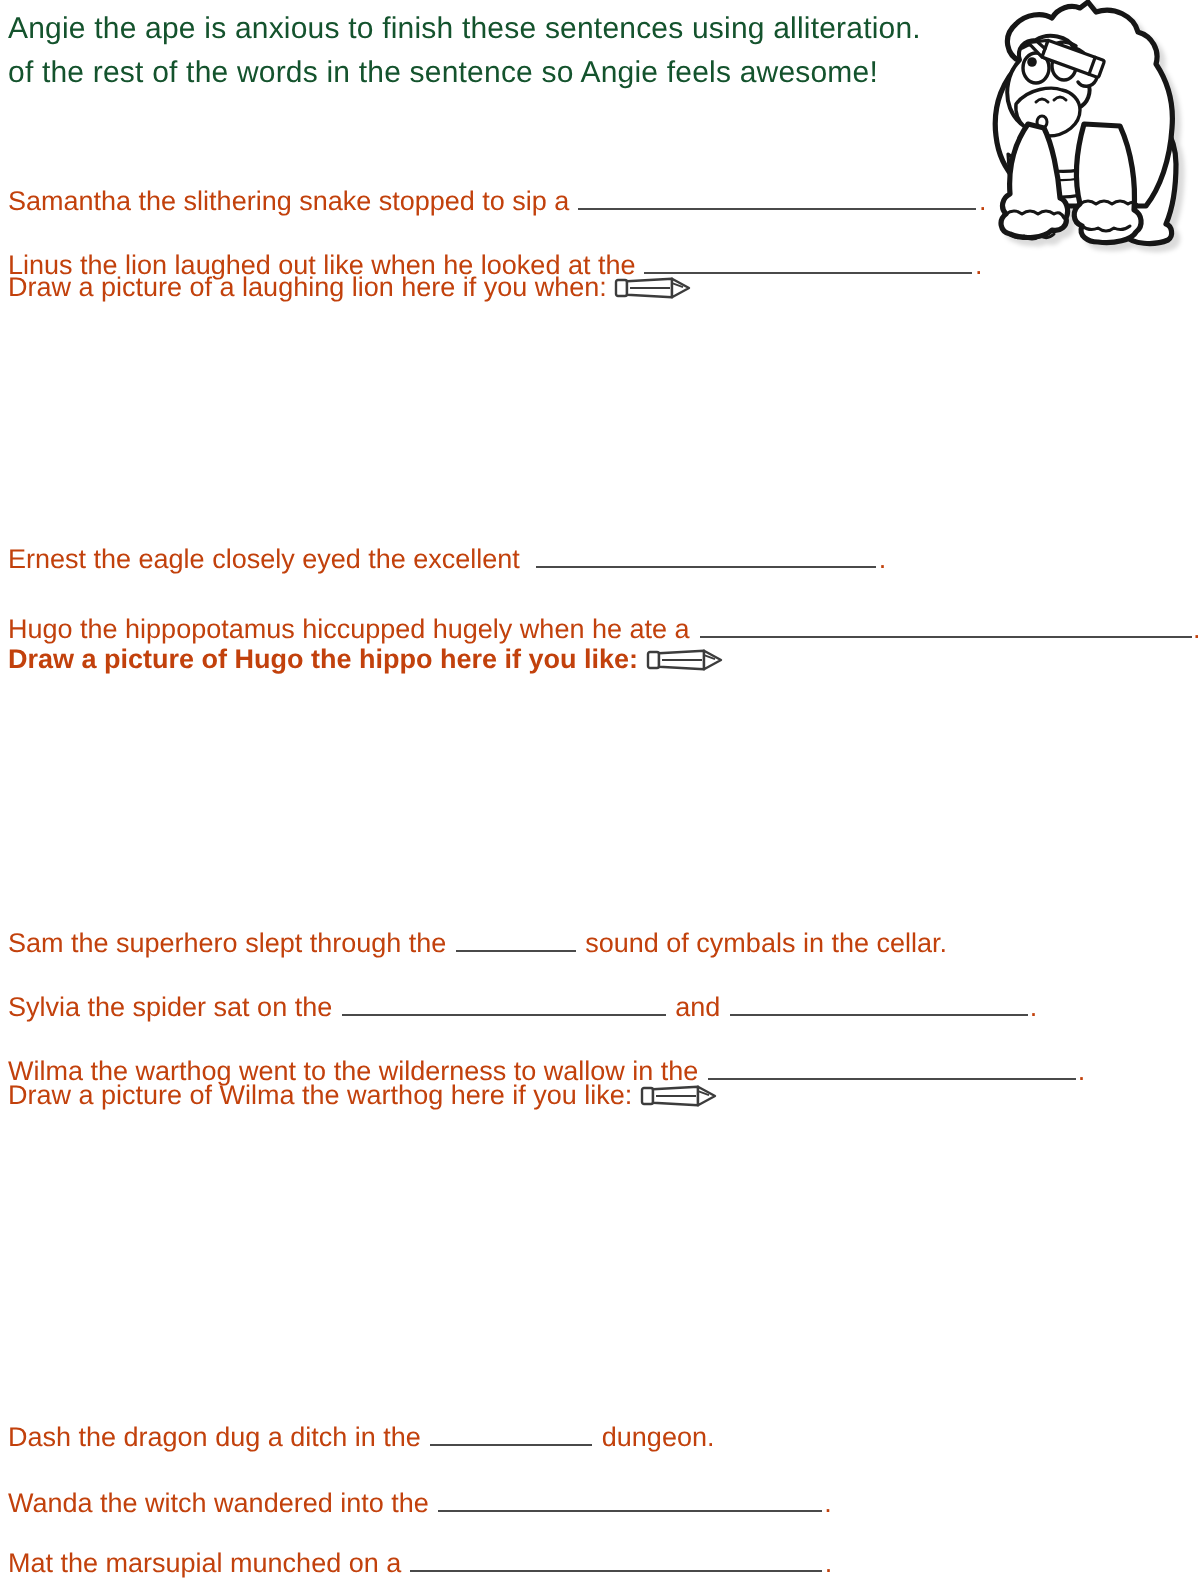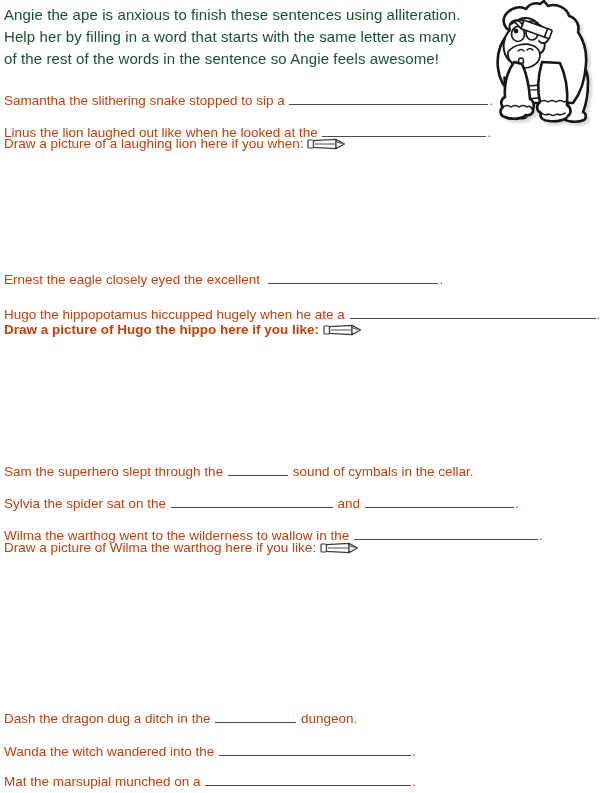--- a/index.html
+++ b/index.html
@@ -44,21 +44,20 @@
   .r-wanda    { top: 742px; }
   .r-mat      { top: 772px; }
 </style>
 </head>
 <body>
 
 <div class="page">
 
   <div class="header">
     <div>Angie the ape is anxious to finish these sentences using alliteration.</div>
-    <div>Help her by filling in a word that starts with the same letter as many</div>
     <div>of the rest of the words in the sentence so Angie feels awesome!</div>
   </div>
 
   <div class="ape-wrap">
     <svg viewBox="0 0 127 127" width="127" height="127">
       <g fill="#ffffff" stroke="#161616" stroke-width="2.6" stroke-linecap="round" stroke-linejoin="round">
 
         <path d="M93,52 C106,56 114,68 114,82 C114,94 112,105 109,112 C112,113 113,118 110,120 C103,123 92,122 89,118 C87,115 89,111 93,110 C94,100 93,88 88,76 Z"></path>
 
         <path d="M37,31 C29,28 27,18 34,12 C39,7 47,6 52,9 C55,4 61,2 66,4 L70,1 L74,6 C83,3 93,8 95,16 C102,18 106,25 104,32 C110,41 113,52 112,64 C111,80 106,94 99,103 L58,103 C38,98 26,86 24,68 C22,52 28,39 37,31 Z"></path>

